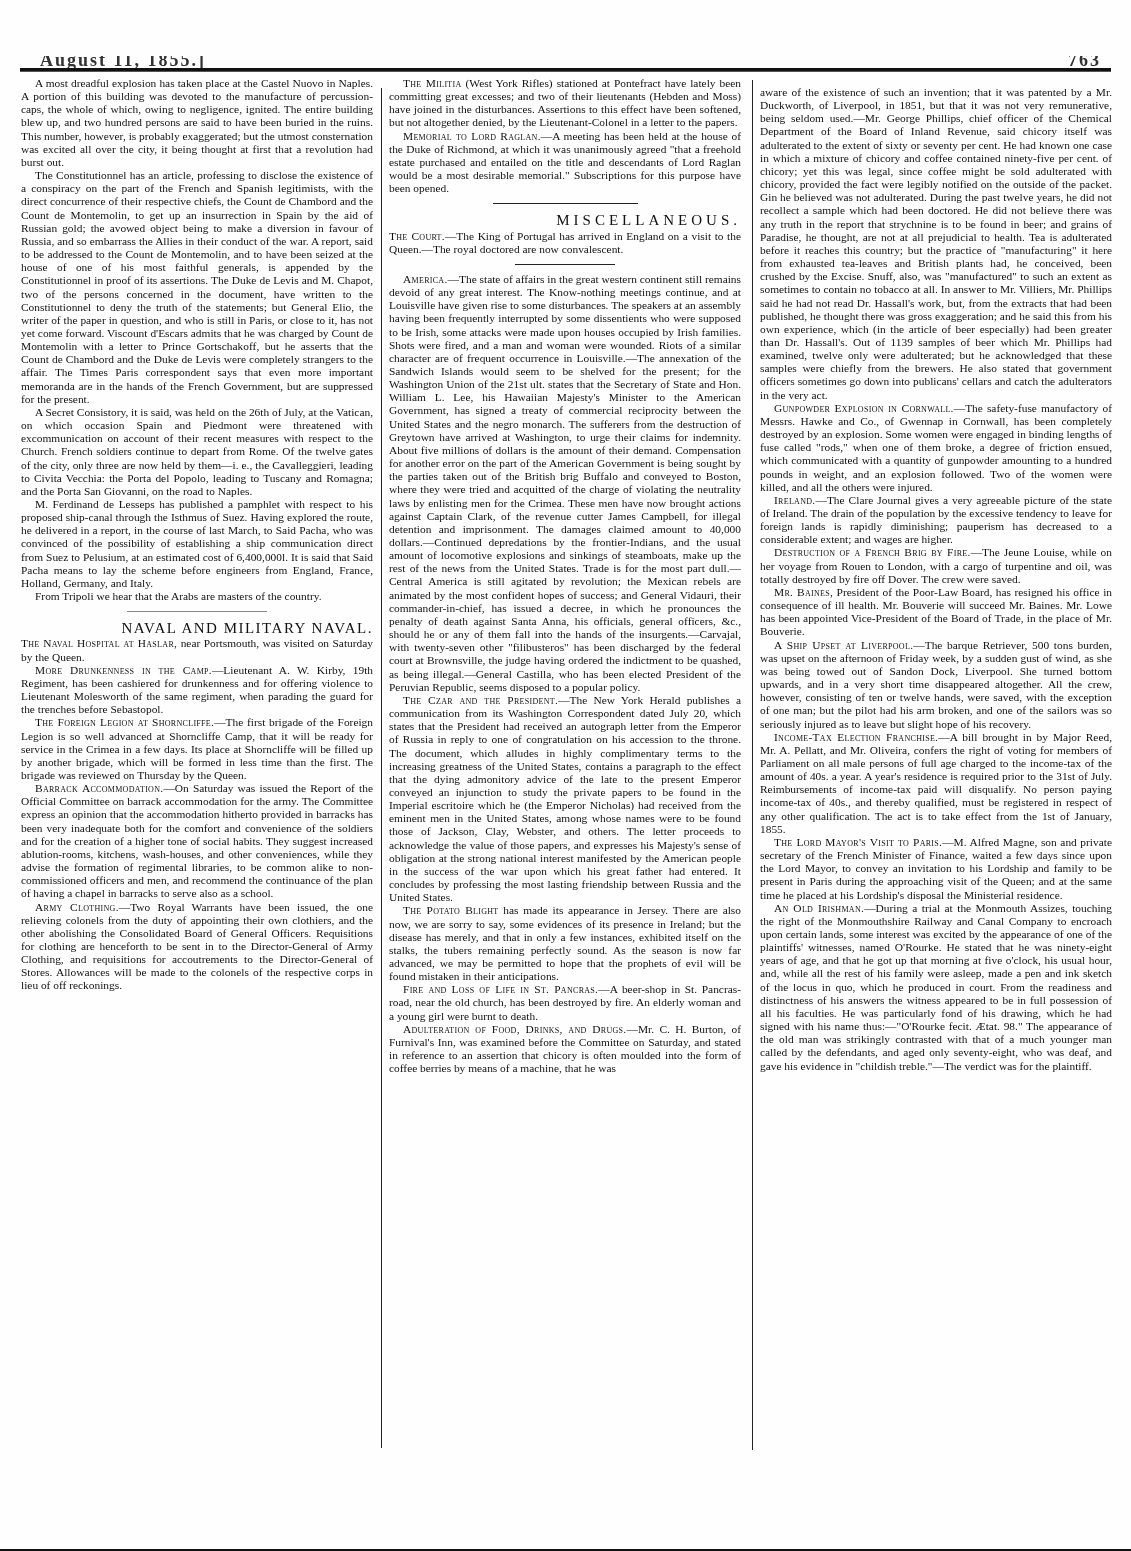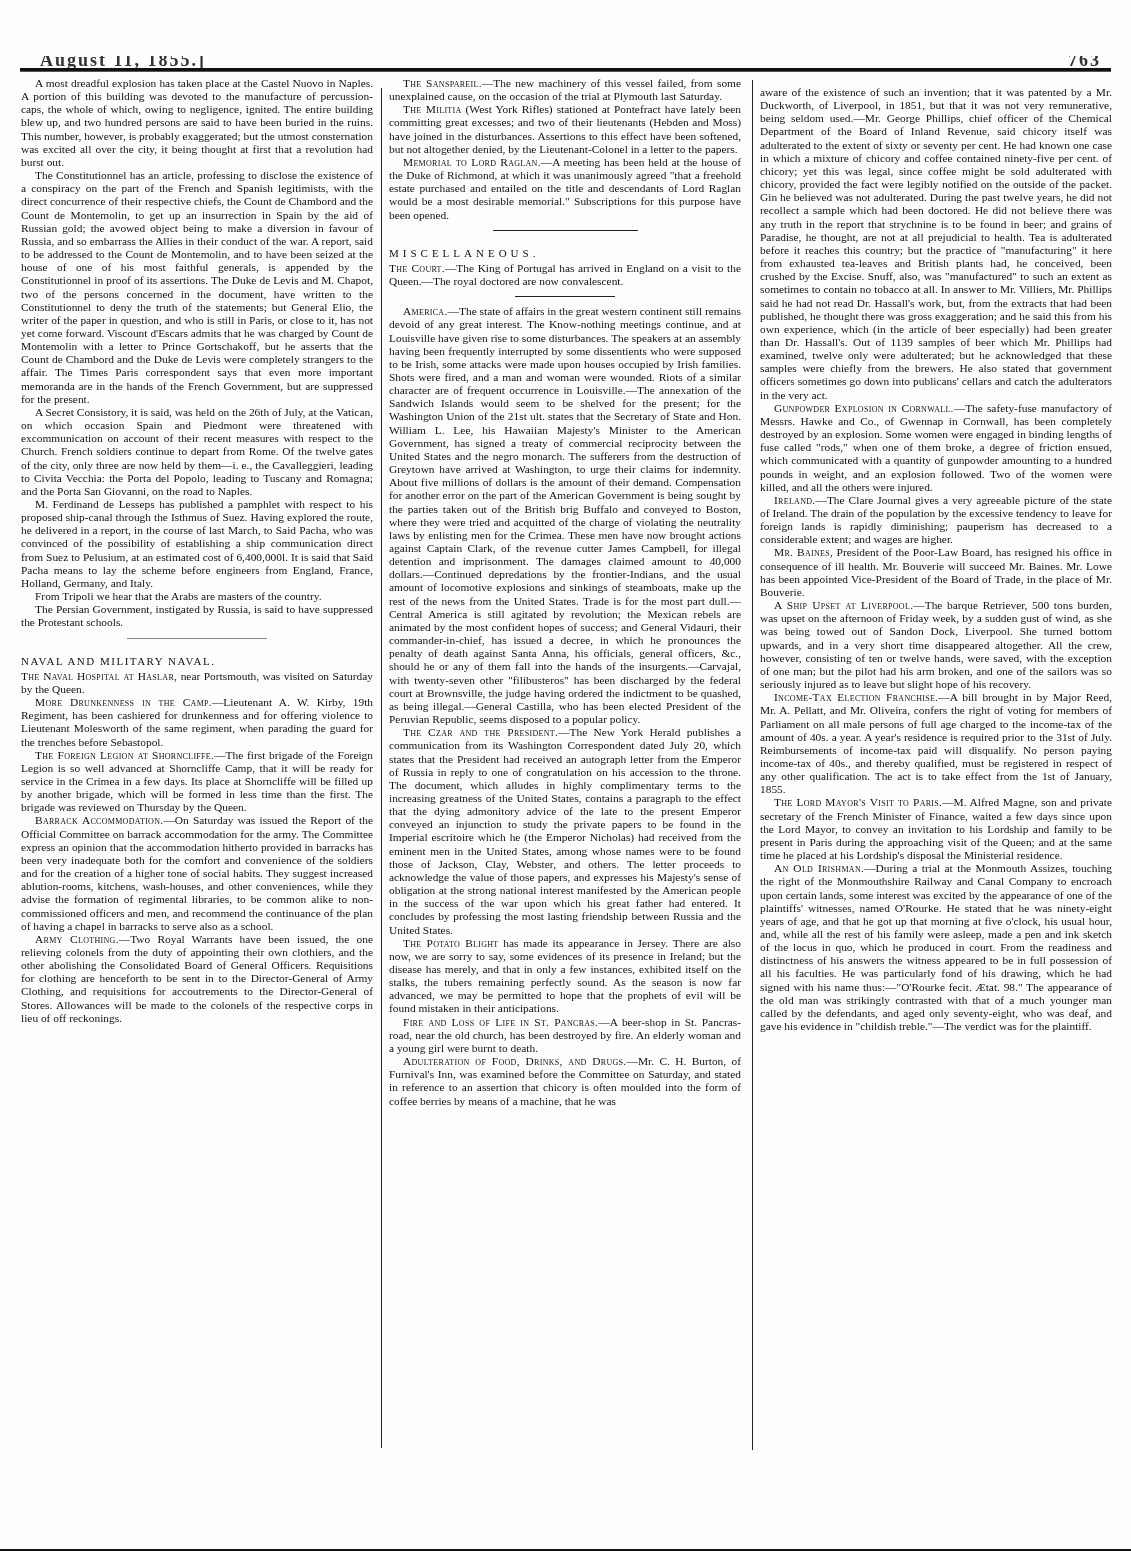--- a/index.html
+++ b/index.html
@@ -26,21 +26,21 @@
     .col p { margin: 0; text-indent: 14px; }
     .col p.noindent { text-indent: 0; }
     .col1 { left: 21px; }
     .col2 { left: 389px; }
     .col3 { left: 760px; top: 86px; }
     .vrule { position: absolute; width: 1px; background: #222; }
     .vr1 { left: 381px; top: 88px; height: 1360px; }
     .vr2 { left: 752px; top: 80px; height: 1370px; }
     .sc { font-variant: small-caps; letter-spacing: 0.3px; }
     .section-title {
-      text-align: left; font-size: 11px; letter-spacing: 1.5px; margin: 16px 0 2px 0;
+      text-align: right; font-size: 15px; letter-spacing: 1.5px; margin: 10px 0 2px 0;
     }
     .section-title.wide { letter-spacing: 4px; }
     .short-rule { height: 1px; background: #222; margin: 8px auto; }
     .r100 { width: 100px; }
     .r145 { width: 145px; }
     .r240 { width: 140px; background: #888; }
     .bottom-rule { position: absolute; left: 0; right: 0; top: 1549px; height: 2px; background: #111; }
   </style>
 </head>
 <body>
@@ -52,49 +52,48 @@
 <div class="rule-top"></div>
 <div class="vrule vr1"></div>
 <div class="vrule vr2"></div>
 
 <div class="col col1">
   <p><span>A most dreadful explosion has taken place at the Castel Nuovo in Naples. A portion of this building was devoted to the manufacture of percussion-caps, the whole of which, owing to negligence, ignited. The entire building blew up, and two hundred persons are said to have been buried in the ruins. This number, however, is probably exaggerated; but the utmost consternation was excited all over the city, it being thought at first that a revolution had burst out.</span></p>
   <p><span>The Constitutionnel has an article, professing to disclose the existence of a conspiracy on the part of the French and Spanish legitimists, with the direct concurrence of their respective chiefs, the Count de Chambord and the Count de Montemolin, to get up an insurrection in Spain by the aid of Russian gold; the avowed object being to make a diversion in favour of Russia, and so embarrass the Allies in their conduct of the war. A report, said to be addressed to the Count de Montemolin, and to have been seized at the house of one of his most faithful generals, is appended by the Constitutionnel in proof of its assertions. The Duke de Levis and M. Chapot, two of the persons concerned in the document, have written to the Constitutionnel to deny the truth of the statements; but General Elio, the writer of the paper in question, and who is still in Paris, or close to it, has not yet come forward. Viscount d'Escars admits that he was charged by Count de Montemolin with a letter to Prince Gortschakoff, but he asserts that the Count de Chambord and the Duke de Levis were completely strangers to the affair. The Times Paris correspondent says that even more important memoranda are in the hands of the French Government, but are suppressed for the present.</span></p>
   <p><span>A Secret Consistory, it is said, was held on the 26th of July, at the Vatican, on which occasion Spain and Piedmont were threatened with excommunication on account of their recent measures with respect to the Church. French soldiers continue to depart from Rome. Of the twelve gates of the city, only three are now held by them—i. e., the Cavalleggieri, leading to Civita Vecchia: the Porta del Popolo, leading to Tuscany and Romagna; and the Porta San Giovanni, on the road to Naples.</span></p>
   <p><span>M. Ferdinand de Lesseps has published a pamphlet with respect to his proposed ship-canal through the Isthmus of Suez. Having explored the route, he delivered in a report, in the course of last March, to Said Pacha, who was convinced of the possibility of establishing a ship communication direct from Suez to Pelusium, at an estimated cost of 6,400,000l. It is said that Said Pacha means to lay the scheme before engineers from England, France, Holland, Germany, and Italy.</span></p>
   <p><span>From Tripoli we hear that the Arabs are masters of the country.</span></p>
-  <p><span>The Persian Government, instigated by Russia, is said to have suppressed the Protestant schools.</span></p>
   <div class="short-rule r240"></div>
   <div class="section-title">NAVAL AND MILITARY NAVAL.</div>
   <p class="noindent"><span class="sc">The Naval Hospital at Haslar,</span><span> near Portsmouth, was visited on Saturday by the Queen.</span></p>
   <p><span class="sc">More Drunkenness in the Camp.</span><span>—Lieutenant A. W. Kirby, 19th Regiment, has been cashiered for drunkenness and for offering violence to Lieutenant Molesworth of the same regiment, when parading the guard for the trenches before Sebastopol.</span></p>
   <p><span class="sc">The Foreign Legion at Shorncliffe.</span><span>—The first brigade of the Foreign Legion is so well advanced at Shorncliffe Camp, that it will be ready for service in the Crimea in a few days. Its place at Shorncliffe will be filled up by another brigade, which will be formed in less time than the first. The brigade was reviewed on Thursday by the Queen.</span></p>
   <p><span class="sc">Barrack Accommodation.</span><span>—On Saturday was issued the Report of the Official Committee on barrack accommodation for the army. The Committee express an opinion that the accommodation hitherto provided in barracks has been very inadequate both for the comfort and convenience of the soldiers and for the creation of a higher tone of social habits. They suggest increased ablution-rooms, kitchens, wash-houses, and other conveniences, while they advise the formation of regimental libraries, to be common alike to non-commissioned officers and men, and recommend the continuance of the plan of having a chapel in barracks to serve also as a school.</span></p>
   <p><span class="sc">Army Clothing.</span><span>—Two Royal Warrants have been issued, the one relieving colonels from the duty of appointing their own clothiers, and the other abolishing the Consolidated Board of General Officers. Requisitions for clothing are henceforth to be sent in to the Director-General of Army Clothing, and requisitions for accoutrements to the Director-General of Stores. Allowances will be made to the colonels of the respective corps in lieu of off reckonings.</span></p>
 </div>
 
 <div class="col col2">
-  <p><span class="sc">The Sanspareil.</span><span>—The new machinery of this vessel failed, from some unexplained cause, on the occasion of the trial at Plymouth last Saturday.</span></p>
   <p><span class="sc">The Militia</span><span> (West York Rifles) stationed at Pontefract have lately been committing great excesses; and two of their lieutenants (Hebden and Moss) have joined in the disturbances. Assertions to this effect have been softened, but not altogether denied, by the Lieutenant-Colonel in a letter to the papers.</span></p>
   <p><span class="sc">Memorial to Lord Raglan.</span><span>—A meeting has been held at the house of the Duke of Richmond, at which it was unanimously agreed "that a freehold estate purchased and entailed on the title and descendants of Lord Raglan would be a most desirable memorial." Subscriptions for this purpose have been opened.</span></p>
   <div class="short-rule r145"></div>
   <div class="section-title wide">MISCELLANEOUS.</div>
   <p class="noindent"><span class="sc">The Court.</span><span>—The King of Portugal has arrived in England on a visit to the Queen.—The royal doctored are now convalescent.</span></p>
   <div class="short-rule r100"></div>
   <p><span class="sc">America.</span><span>—The state of affairs in the great western continent still remains devoid of any great interest. The Know-nothing meetings continue, and at Louisville have given rise to some disturbances. The speakers at an assembly having been frequently interrupted by some dissentients who were supposed to be Irish, some attacks were made upon houses occupied by Irish families. Shots were fired, and a man and woman were wounded. Riots of a similar character are of frequent occurrence in Louisville.—The annexation of the Sandwich Islands would seem to be shelved for the present; for the Washington Union of the 21st ult. states that the Secretary of State and Hon. William L. Lee, his Hawaiian Majesty's Minister to the American Government, has signed a treaty of commercial reciprocity between the United States and the negro monarch. The sufferers from the destruction of Greytown have arrived at Washington, to urge their claims for indemnity. About five millions of dollars is the amount of their demand. Compensation for another error on the part of the American Government is being sought by the parties taken out of the British brig Buffalo and conveyed to Boston, where they were tried and acquitted of the charge of violating the neutrality laws by enlisting men for the Crimea. These men have now brought actions against Captain Clark, of the revenue cutter James Campbell, for illegal detention and imprisonment. The damages claimed amount to 40,000 dollars.—Continued depredations by the frontier-Indians, and the usual amount of locomotive explosions and sinkings of steamboats, make up the rest of the news from the United States. Trade is for the most part dull.—Central America is still agitated by revolution; the Mexican rebels are animated by the most confident hopes of success; and General Vidauri, their commander-in-chief, has issued a decree, in which he pronounces the penalty of death against Santa Anna, his officials, general officers, &amp;c., should he or any of them fall into the hands of the insurgents.—Carvajal, with twenty-seven other "filibusteros" has been discharged by the federal court at Brownsville, the judge having ordered the indictment to be quashed, as being illegal.—General Castilla, who has been elected President of the Peruvian Republic, seems disposed to a popular policy.</span></p>
   <p><span class="sc">The Czar and the President.</span><span>—The New York Herald publishes a communication from its Washington Correspondent dated July 20, which states that the President had received an autograph letter from the Emperor of Russia in reply to one of congratulation on his accession to the throne. The document, which alludes in highly complimentary terms to the increasing greatness of the United States, contains a paragraph to the effect that the dying admonitory advice of the late to the present Emperor conveyed an injunction to study the private papers to be found in the Imperial escritoire which he (the Emperor Nicholas) had received from the eminent men in the United States, among whose names were to be found those of Jackson, Clay, Webster, and others. The letter proceeds to acknowledge the value of those papers, and expresses his Majesty's sense of obligation at the strong national interest manifested by the American people in the success of the war upon which his great father had entered. It concludes by professing the most lasting friendship between Russia and the United States.</span></p>
   <p><span class="sc">The Potato Blight</span><span> has made its appearance in Jersey. There are also now, we are sorry to say, some evidences of its presence in Ireland; but the disease has merely, and that in only a few instances, exhibited itself on the stalks, the tubers remaining perfectly sound. As the season is now far advanced, we may be permitted to hope that the prophets of evil will be found mistaken in their anticipations.</span></p>
   <p><span class="sc">Fire and Loss of Life in St. Pancras.</span><span>—A beer-shop in St. Pancras-road, near the old church, has been destroyed by fire. An elderly woman and a young girl were burnt to death.</span></p>
   <p><span class="sc">Adulteration of Food, Drinks, and Drugs.</span><span>—Mr. C. H. Burton, of Furnival's Inn, was examined before the Committee on Saturday, and stated in reference to an assertion that chicory is often moulded into the form of coffee berries by means of a machine, that he was</span></p>
 </div>
 
 <div class="col col3">
   <p class="noindent"><span>aware of the existence of such an invention; that it was patented by a Mr. Duckworth, of Liverpool, in 1851, but that it was not very remunerative, being seldom used.—Mr. George Phillips, chief officer of the Chemical Department of the Board of Inland Revenue, said chicory itself was adulterated to the extent of sixty or seventy per cent. He had known one case in which a mixture of chicory and coffee contained ninety-five per cent. of chicory; yet this was legal, since coffee might be sold adulterated with chicory, provided the fact were legibly notified on the outside of the packet. Gin he believed was not adulterated. During the past twelve years, he did not recollect a sample which had been doctored. He did not believe there was any truth in the report that strychnine is to be found in beer; and grains of Paradise, he thought, are not at all prejudicial to health. Tea is adulterated before it reaches this country; but the practice of "manufacturing" it here from exhausted tea-leaves and British plants had, he conceived, been crushed by the Excise. Snuff, also, was "manufactured" to such an extent as sometimes to contain no tobacco at all. In answer to Mr. Villiers, Mr. Phillips said he had not read Dr. Hassall's work, but, from the extracts that had been published, he thought there was gross exaggeration; and he said this from his own experience, which (in the article of beer especially) had been greater than Dr. Hassall's. Out of 1139 samples of beer which Mr. Phillips had examined, twelve only were adulterated; but he acknowledged that these samples were chiefly from the brewers. He also stated that government officers sometimes go down into publicans' cellars and catch the adulterators in the very act.</span></p>
   <p><span class="sc">Gunpowder Explosion in Cornwall.</span><span>—The safety-fuse manufactory of Messrs. Hawke and Co., of Gwennap in Cornwall, has been completely destroyed by an explosion. Some women were engaged in binding lengths of fuse called "rods," when one of them broke, a degree of friction ensued, which communicated with a quantity of gunpowder amounting to a hundred pounds in weight, and an explosion followed. Two of the women were killed, and all the others were injured.</span></p>
   <p><span class="sc">Ireland.</span><span>—The Clare Journal gives a very agreeable picture of the state of Ireland. The drain of the population by the excessive tendency to leave for foreign lands is rapidly diminishing; pauperism has decreased to a considerable extent; and wages are higher.</span></p>
+  <p><span class="sc">Destruction of a French Brig by Fire.</span><span>—The Jeune Louise, while on her voyage from Rouen to London, with a cargo of turpentine and oil, was totally destroyed by fire off Dover. The crew were saved.</span></p>
   <p><span class="sc">Mr. Baines,</span><span> President of the Poor-Law Board, has resigned his office in consequence of ill health. Mr. Bouverie will succeed Mr. Baines. Mr. Lowe has been appointed Vice-President of the Board of Trade, in the place of Mr. Bouverie.</span></p>
   <p><span class="sc">A Ship Upset at Liverpool.</span><span>—The barque Retriever, 500 tons burden, was upset on the afternoon of Friday week, by a sudden gust of wind, as she was being towed out of Sandon Dock, Liverpool. She turned bottom upwards, and in a very short time disappeared altogether. All the crew, however, consisting of ten or twelve hands, were saved, with the exception of one man; but the pilot had his arm broken, and one of the sailors was so seriously injured as to leave but slight hope of his recovery.</span></p>
   <p><span class="sc">Income-Tax Election Franchise.</span><span>—A bill brought in by Major Reed, Mr. A. Pellatt, and Mr. Oliveira, confers the right of voting for members of Parliament on all male persons of full age charged to the income-tax of the amount of 40s. a year. A year's residence is required prior to the 31st of July. Reimbursements of income-tax paid will disqualify. No person paying income-tax of 40s., and thereby qualified, must be registered in respect of any other qualification. The act is to take effect from the 1st of January, 1855.</span></p>
   <p><span class="sc">The Lord Mayor's Visit to Paris.</span><span>—M. Alfred Magne, son and private secretary of the French Minister of Finance, waited a few days since upon the Lord Mayor, to convey an invitation to his Lordship and family to be present in Paris during the approaching visit of the Queen; and at the same time he placed at his Lordship's disposal the Ministerial residence.</span></p>
   <p><span class="sc">An Old Irishman.</span><span>—During a trial at the Monmouth Assizes, touching the right of the Monmouthshire Railway and Canal Company to encroach upon certain lands, some interest was excited by the appearance of one of the plaintiffs' witnesses, named O'Rourke. He stated that he was ninety-eight years of age, and that he got up that morning at five o'clock, his usual hour, and, while all the rest of his family were asleep, made a pen and ink sketch of the locus in quo, which he produced in court. From the readiness and distinctness of his answers the witness appeared to be in full possession of all his faculties. He was particularly fond of his drawing, which he had signed with his name thus:—"O'Rourke fecit. Ætat. 98." The appearance of the old man was strikingly contrasted with that of a much younger man called by the defendants, and aged only seventy-eight, who was deaf, and gave his evidence in "childish treble."—The verdict was for the plaintiff.</span></p>
 </div>
 
 <div class="bottom-rule"></div>
 
 </body></html>

